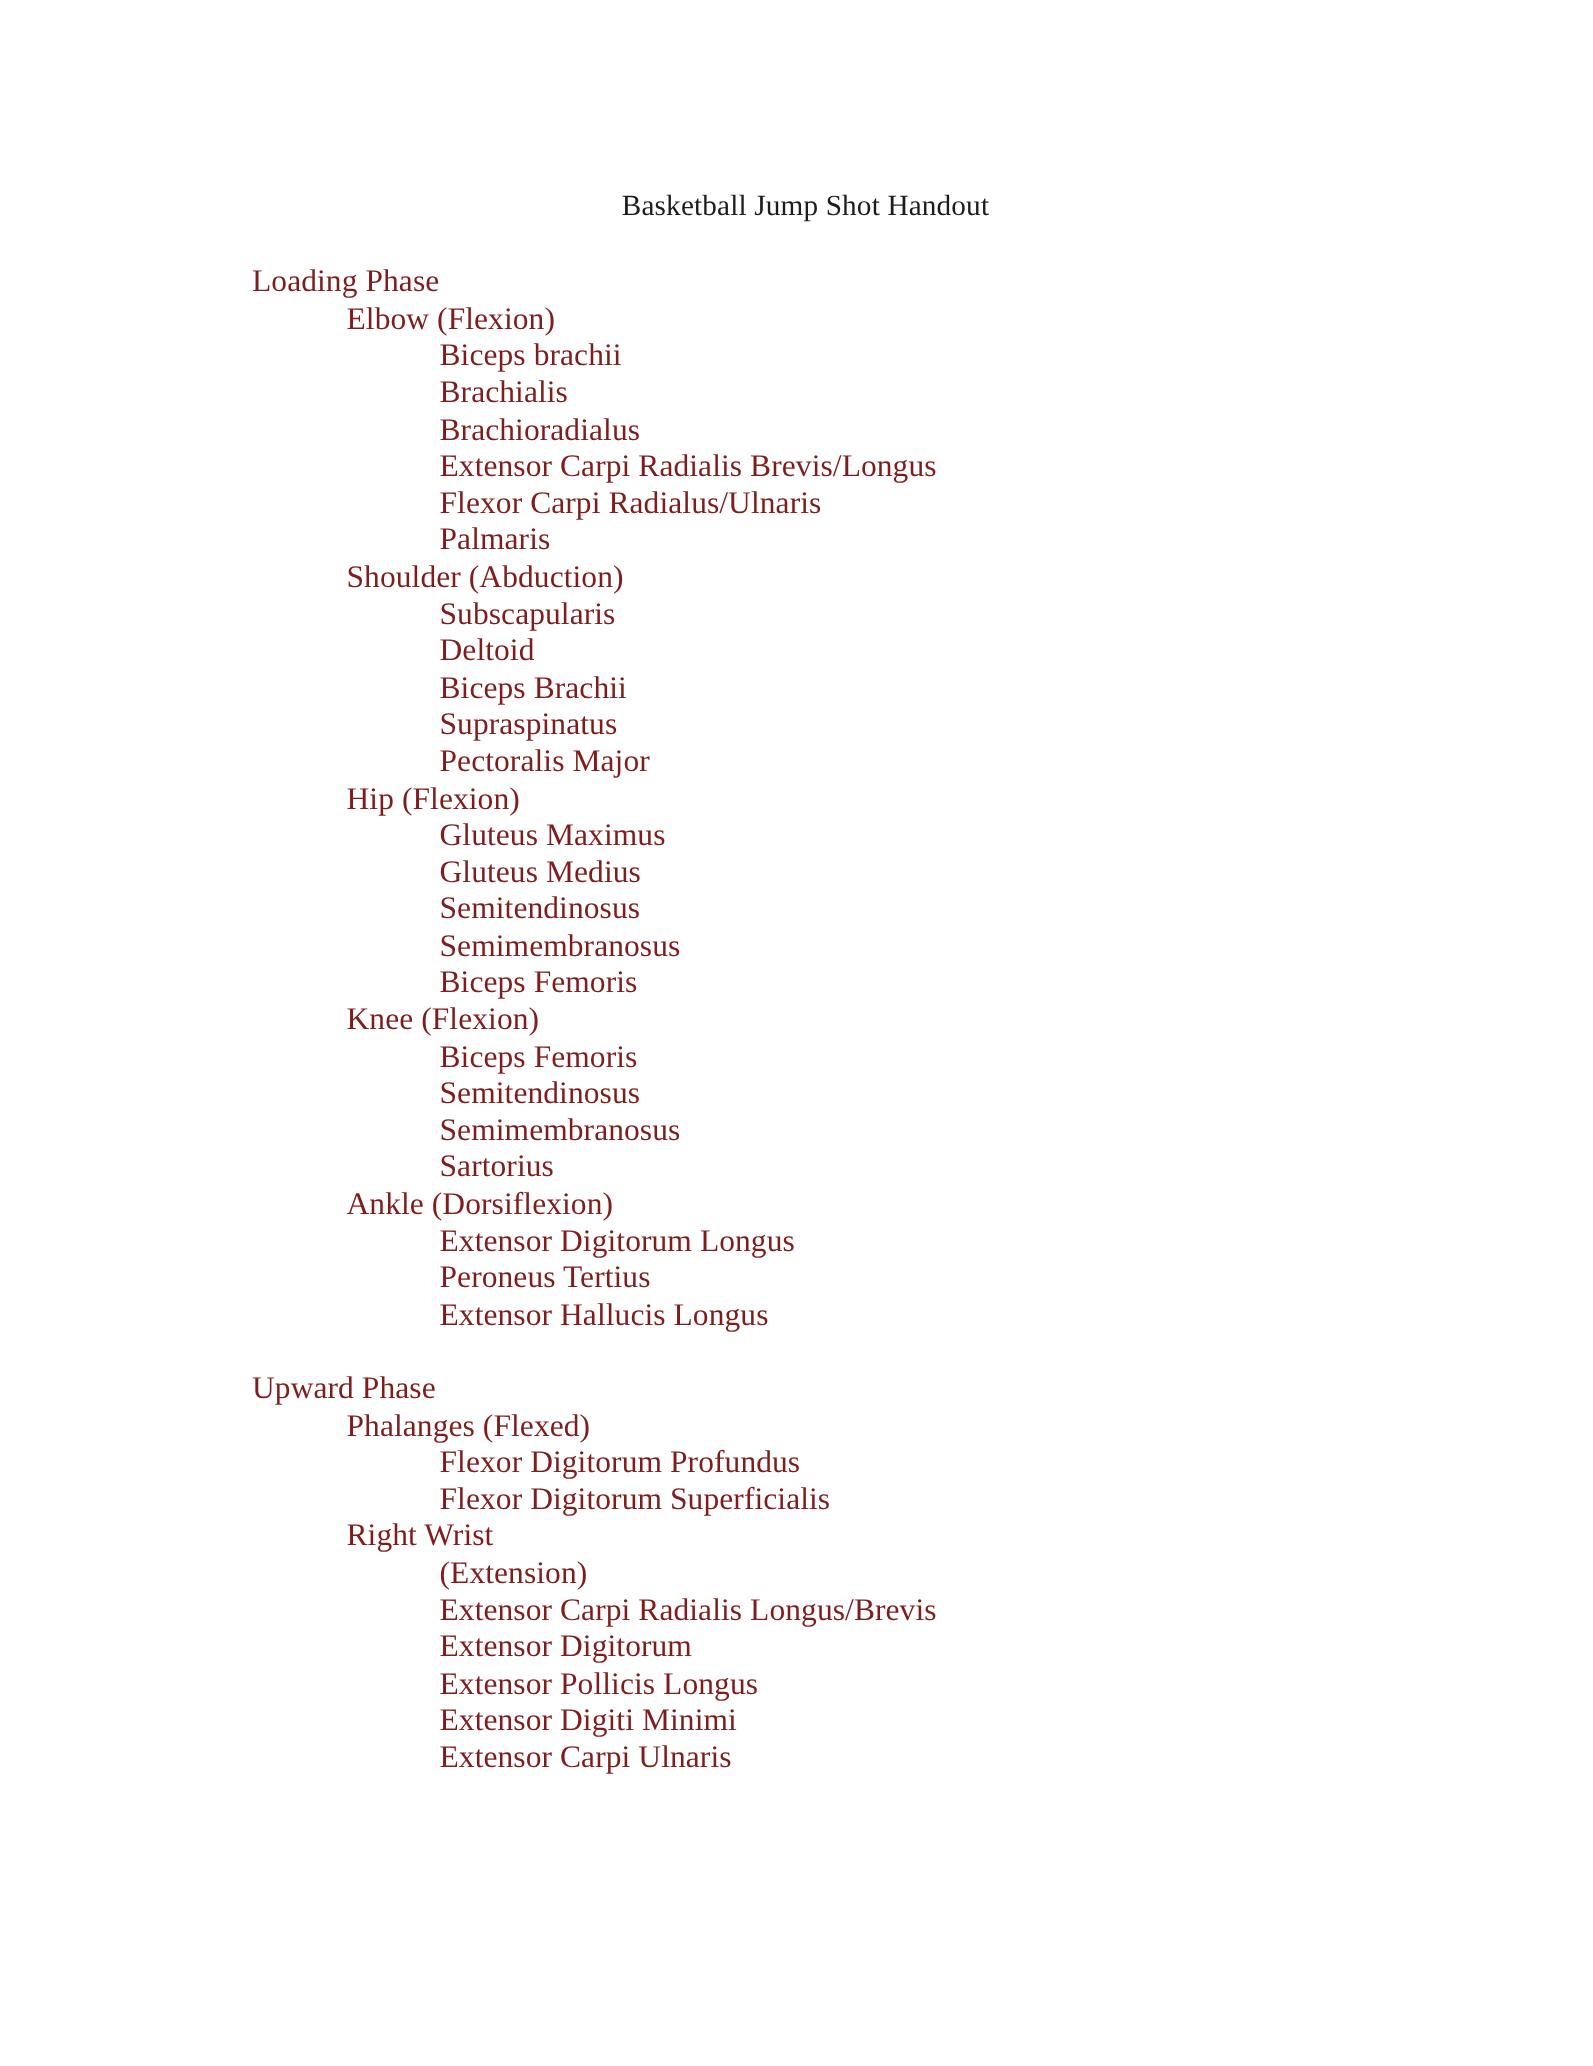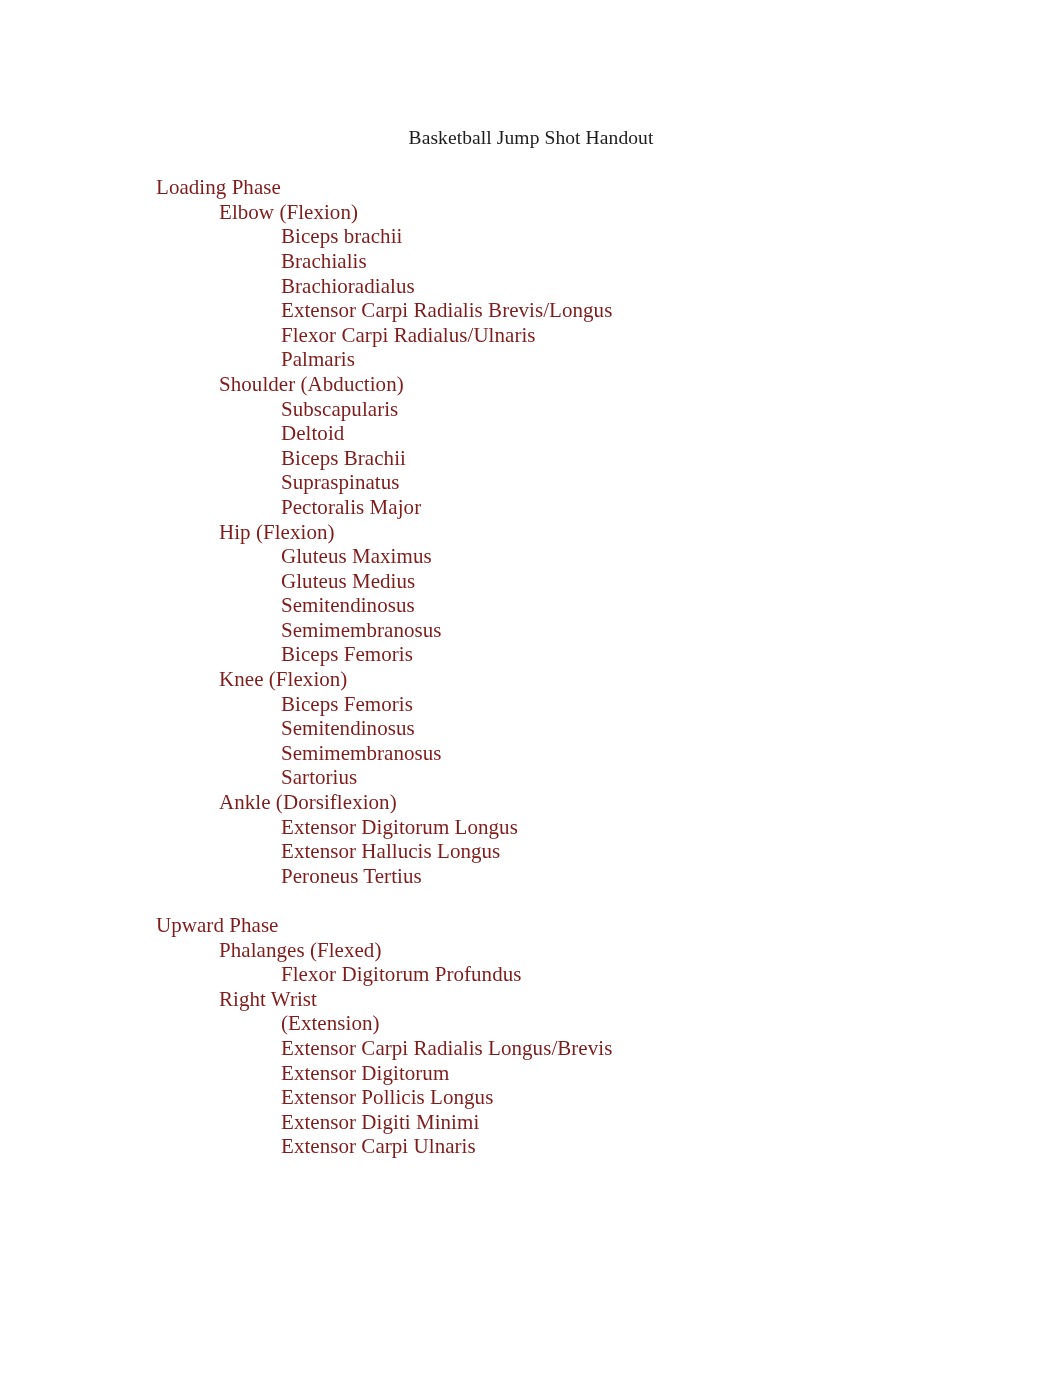--- a/index.html
+++ b/index.html
@@ -21,20 +21,21 @@
     overflow: hidden;
     box-sizing: border-box;
   }
   .doc-body {
     position: absolute;
     left: 0;
     top: 0;
     width: 1062px;
     padding-top: 126px;
     box-sizing: border-box;
+    padding-left: 12px;
   }
   .doc-title {
     text-align: center;
     font-size: 19.5px;
     line-height: 24.6px;
     letter-spacing: 0.1px;
     color: #1c1c1c;
     white-space: pre;
   }
   .blank-line {
@@ -85,26 +86,27 @@
         <div class="line lvl-2">Semitendinosus</div>
         <div class="line lvl-2">Semimembranosus</div>
         <div class="line lvl-2">Biceps Femoris</div>
         <div class="line lvl-1">Knee (Flexion)</div>
         <div class="line lvl-2">Biceps Femoris</div>
         <div class="line lvl-2">Semitendinosus</div>
         <div class="line lvl-2">Semimembranosus</div>
         <div class="line lvl-2">Sartorius</div>
         <div class="line lvl-1">Ankle (Dorsiflexion)</div>
         <div class="line lvl-2">Extensor Digitorum Longus</div>
+        <div class="line lvl-2">Peroneus Tertius</div>
         <div class="line lvl-2">Extensor Hallucis Longus</div>
-        <div class="line lvl-2">Peroneus Tertius</div>
         <div class="blank-line">&nbsp;</div>
         <div class="line lvl-0">Upward Phase</div>
         <div class="line lvl-1">Phalanges (Flexed)</div>
         <div class="line lvl-2">Flexor Digitorum Profundus</div>
+        <div class="line lvl-2">Flexor Digitorum Superficialis</div>
         <div class="line lvl-1">Right Wrist</div>
         <div class="line lvl-2">(Extension)</div>
         <div class="line lvl-2">Extensor Carpi Radialis Longus/Brevis</div>
         <div class="line lvl-2">Extensor Digitorum</div>
         <div class="line lvl-2">Extensor Pollicis Longus</div>
         <div class="line lvl-2">Extensor Digiti Minimi</div>
         <div class="line lvl-2">Extensor Carpi Ulnaris</div>
       </div>
 
   </div>

